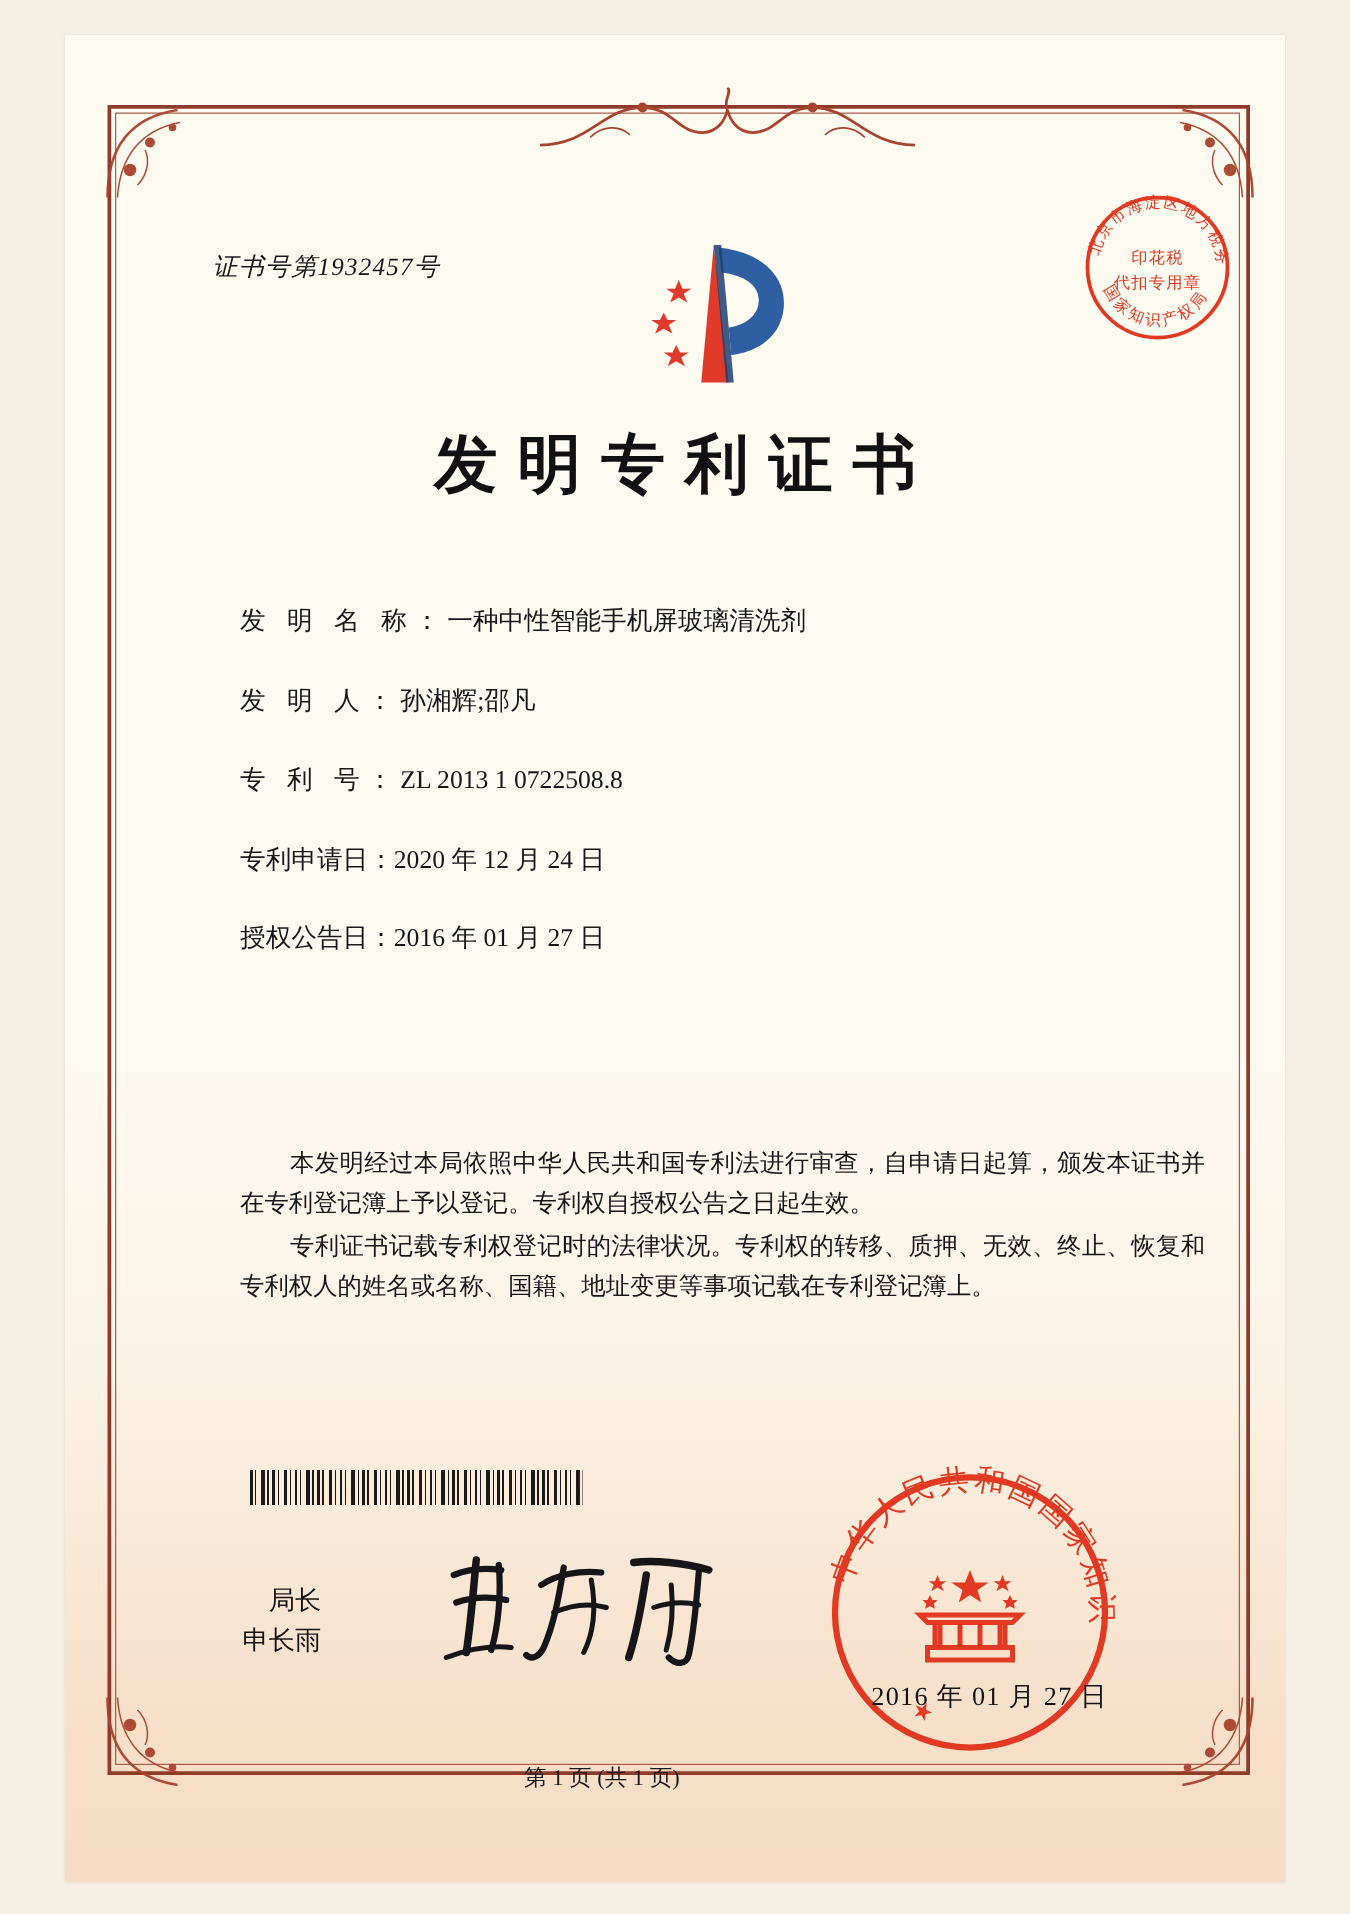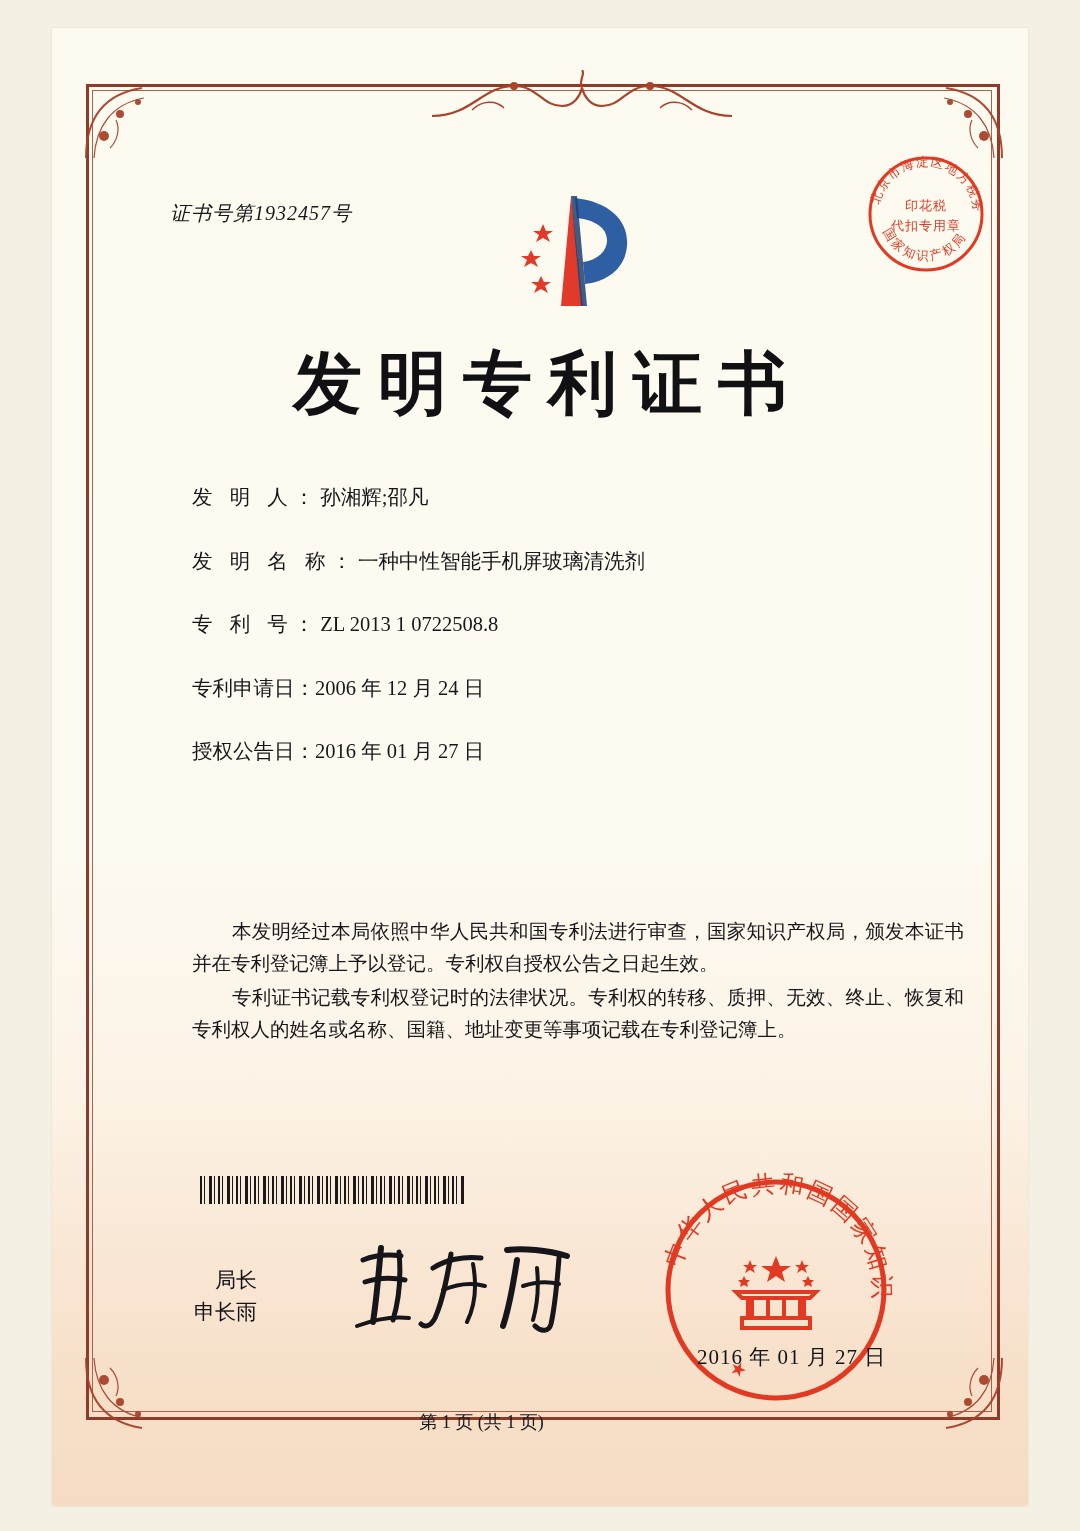--- a/index.html
+++ b/index.html
@@ -94,21 +94,21 @@
     width: 136px; height: 136px;
   }
   .tax-stamp svg { width:100%; height:100%; display:block; }
 
   
   .title {
     position: absolute;
     left: 0; top: 310px;
     width: 976px;
     text-align: center;
-    font-size: 69px;
+    font-size: 51px;
     font-weight: bold;
     letter-spacing: 16px;
     text-indent: 16px;
     color: #111114;
     font-family: "DejaVu Serif", "Liberation Serif", serif;
   }
 
   
   .fields {
     position: absolute;
@@ -292,38 +292,38 @@
         </text>
         <text x="68" y="64" text-anchor="middle" font-size="13" fill="#e23a22" font-family="'DejaVu Serif',serif" letter-spacing="1">印花税</text>
         <text x="68" y="84" text-anchor="middle" font-size="13" fill="#e23a22" font-family="'DejaVu Serif',serif" letter-spacing="1">代扣专用章</text>
       </svg>
     </div>
 
     <div class="title">发明专利证书</div>
 
     <div class="fields">
       <div class="field">
+        <span class="lbl sp-mid">发 明 名 称：</span><span class="val">一种中性智能手机屏玻璃清洗剂</span>
+      </div>
+      <div class="field">
         <span class="lbl sp-mid">发    明  人：</span><span class="val">孙湘辉;邵凡</span>
       </div>
       <div class="field">
-        <span class="lbl sp-mid">发 明 名 称：</span><span class="val">一种中性智能手机屏玻璃清洗剂</span>
-      </div>
-      <div class="field">
         <span class="lbl sp-mid">专  利    号：</span><span class="val">ZL 2013 1 0722508.8</span>
       </div>
       <div class="field">
-        <span class="lbl sp1">专利申请日：</span><span class="val">2006 年 12 月 24 日</span>
+        <span class="lbl sp1">专利申请日：</span><span class="val">2020 年 12 月 24 日</span>
       </div>
       <div class="field">
         <span class="lbl sp1">授权公告日：</span><span class="val">2016 年 01 月 27 日</span>
       </div>
     </div>
 
     <div class="body-text">
-      <p>本发明经过本局依照中华人民共和国专利法进行审查，国家知识产权局，颁发本证书并在专利登记簿上予以登记。专利权自授权公告之日起生效。</p>
+      <p>本发明经过本局依照中华人民共和国专利法进行审查，自申请日起算，颁发本证书并在专利登记簿上予以登记。专利权自授权公告之日起生效。</p>
       <p>专利证书记载专利权登记时的法律状况。专利权的转移、质押、无效、终止、恢复和专利权人的姓名或名称、国籍、地址变更等事项记载在专利登记簿上。</p>
     </div>
 
     <div class="barcode"></div>
 
     <div class="sig-label">
       <div>局长</div>
       <div>申长雨</div>
     </div>
 

